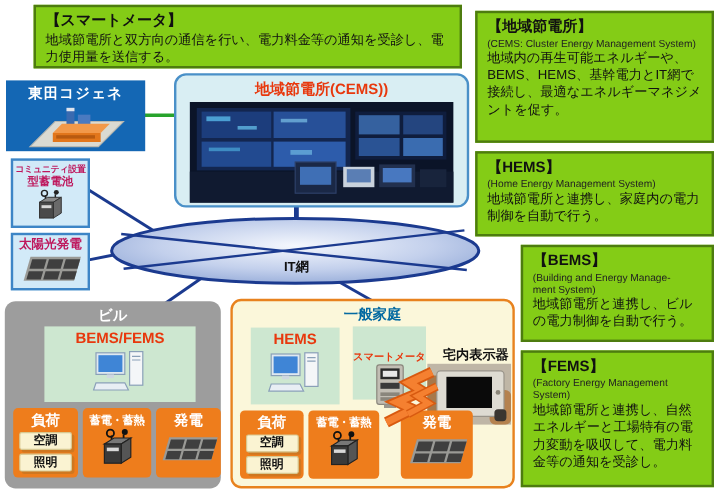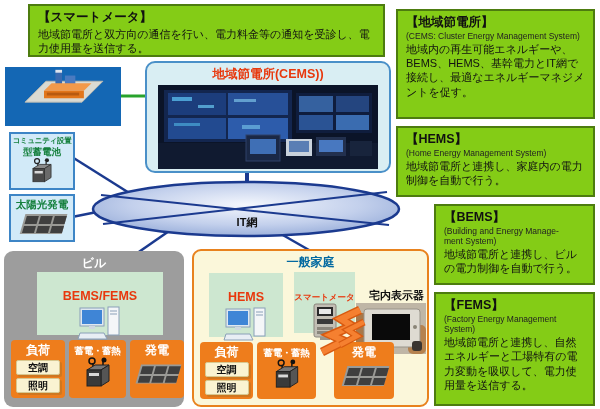--- a/index.html
+++ b/index.html
@@ -11,36 +11,36 @@
 
   
   .infobox { background:#84cc16; border:2px solid #4d7c0f; padding:4px 8px; z-index:2; }
   .infotitle { font-weight:bold; font-size:12.5px; color:#111; line-height:1.25; }
   .infosub { font-size:8.5px; color:#222; line-height:1.2; white-space:pre-line; }
   .infobody { font-size:11px; color:#111; line-height:1.3; margin-top:1px; }
 
   
   .cogen { background:#1467b4; color:#fff; text-align:center; z-index:2; }
   .cogen .ttl { font-size:12px; font-weight:bold; padding-top:3px; letter-spacing:1px; }
-  .smallblue { background:#d2eaf8; border:2px solid #3d85c6; color:#15803d; text-align:center; z-index:2; }
+  .smallblue { background:#d2eaf8; border:2px solid #3d85c6; color:#be185d; text-align:center; z-index:2; }
   .smallblue .l1 { font-size:7.5px; font-weight:bold; display:block; line-height:1.3; letter-spacing:-0.3px; }
   .smallblue .l2 { font-size:9.5px; font-weight:bold; display:block; line-height:1.2; }
   .smallblue .l3 { font-size:10.5px; font-weight:bold; display:block; line-height:1.25; padding-top:2px; }
 
   
   .cemsbox { background:#d9eef3; border:2px solid #4a90c8; border-radius:10px; z-index:2; text-align:center; }
   .cemsbox .ttl { color:#e8380d; font-weight:bold; font-size:12.5px; padding-top:3px; }
 
   
   .bldg { background:#9d9d9d; border-radius:9px; z-index:2; }
   .bldg .ttl { color:#fff; font-weight:bold; font-size:12px; text-align:center; padding-top:4px; }
   .house { background:#fbf7da; border:2px solid #e8821e; border-radius:9px; z-index:2; }
   .house .ttl { color:#0369a1; font-weight:bold; font-size:12px; text-align:center; padding-top:3px; }
   .greenbox { background:#cde7d0; text-align:center; }
-  .greenbox .sys { color:#e8380d; font-weight:bold; font-size:12.5px; padding-top:17px; line-height:1.2; }
+  .greenbox .sys { color:#e8380d; font-weight:bold; font-size:12.5px; padding-top:3px; line-height:1.2; }
   .greenbox .sys.small { font-size:8.5px; white-space:nowrap; padding-top:20px; }
   .orangebox { background:#ee7d1c; border-radius:4px; text-align:center; }
   .orangebox .lbl { color:#fff; font-weight:bold; font-size:12px; padding-top:3px; line-height:1.2; }
   .orangebox .lbl.tight { font-size:9.5px; white-space:nowrap; letter-spacing:-0.3px; padding-top:5px; }
   .pill { width:44px; height:15px; margin:3px auto 0; background:#faf3d2; border:1px solid #d8c890;
           box-shadow:2px 2px 0 rgba(150,110,40,.35); font-size:10px; font-weight:bold; color:#111;
           line-height:13px; text-align:center; border-radius:2px; }
   .displbl { color:#111; font-weight:bold; font-size:11px; white-space:nowrap;margin-left:11px; }
   .netlbl { color:#111; font-weight:bold; font-size:11px; text-align:center; z-index:3; }
   .layer1 { z-index:1; } .layer5 { z-index:5; pointer-events:none; }
@@ -92,24 +92,25 @@
     <div class="infotitle">【BEMS】</div>
     <div class="infosub">(Building and Energy Manage-
 ment System)</div>
     <div class="infobody">地域節電所と連携し、ビルの電力制御を自動で行う。</div>
   </div>
 
   <div class="abs infobox" style="left:434px;top:292px;width:161px;height:114px">
     <div class="infotitle">【FEMS】</div>
     <div class="infosub">(Factory Energy Management
  System)</div>
-    <div class="infobody">地域節電所と連携し、自然エネルギーと工場特有の電力変動を吸収して、電力使用量を送信する。</div>
+    <div class="infobody">地域節電所と連携し、自然エネルギーと工場特有の電力変動を吸収して、電力料金等の通知を受診し。</div>
   </div>
 
   <div class="abs cogen" style="left:5px;top:67px;width:116px;height:59px">
+    <div class="ttl">東田コジェネ</div>
     <svg width="92" height="38" viewBox="0 0 92 40" style="margin:0 auto">
       <polygon points="6,37 28,15 88,15 66,37" fill="#dadad2" stroke="#b8b8b0"></polygon>
       <rect x="38" y="3" width="7" height="16" fill="#3a6ab0"></rect>
       <rect x="38" y="3" width="7" height="3" fill="#dde4ee"></rect>
       <rect x="48" y="9" width="11" height="9" fill="#4a7ac0"></rect>
       <polygon points="34,17 76,17 68,25 26,25" fill="#f2994a"></polygon>
       <polygon points="26,25 68,25 68,33 26,33" fill="#e2761b"></polygon>
       <rect x="29" y="27" width="34" height="3" fill="#b85a10"></rect>
     </svg>
   </div>

